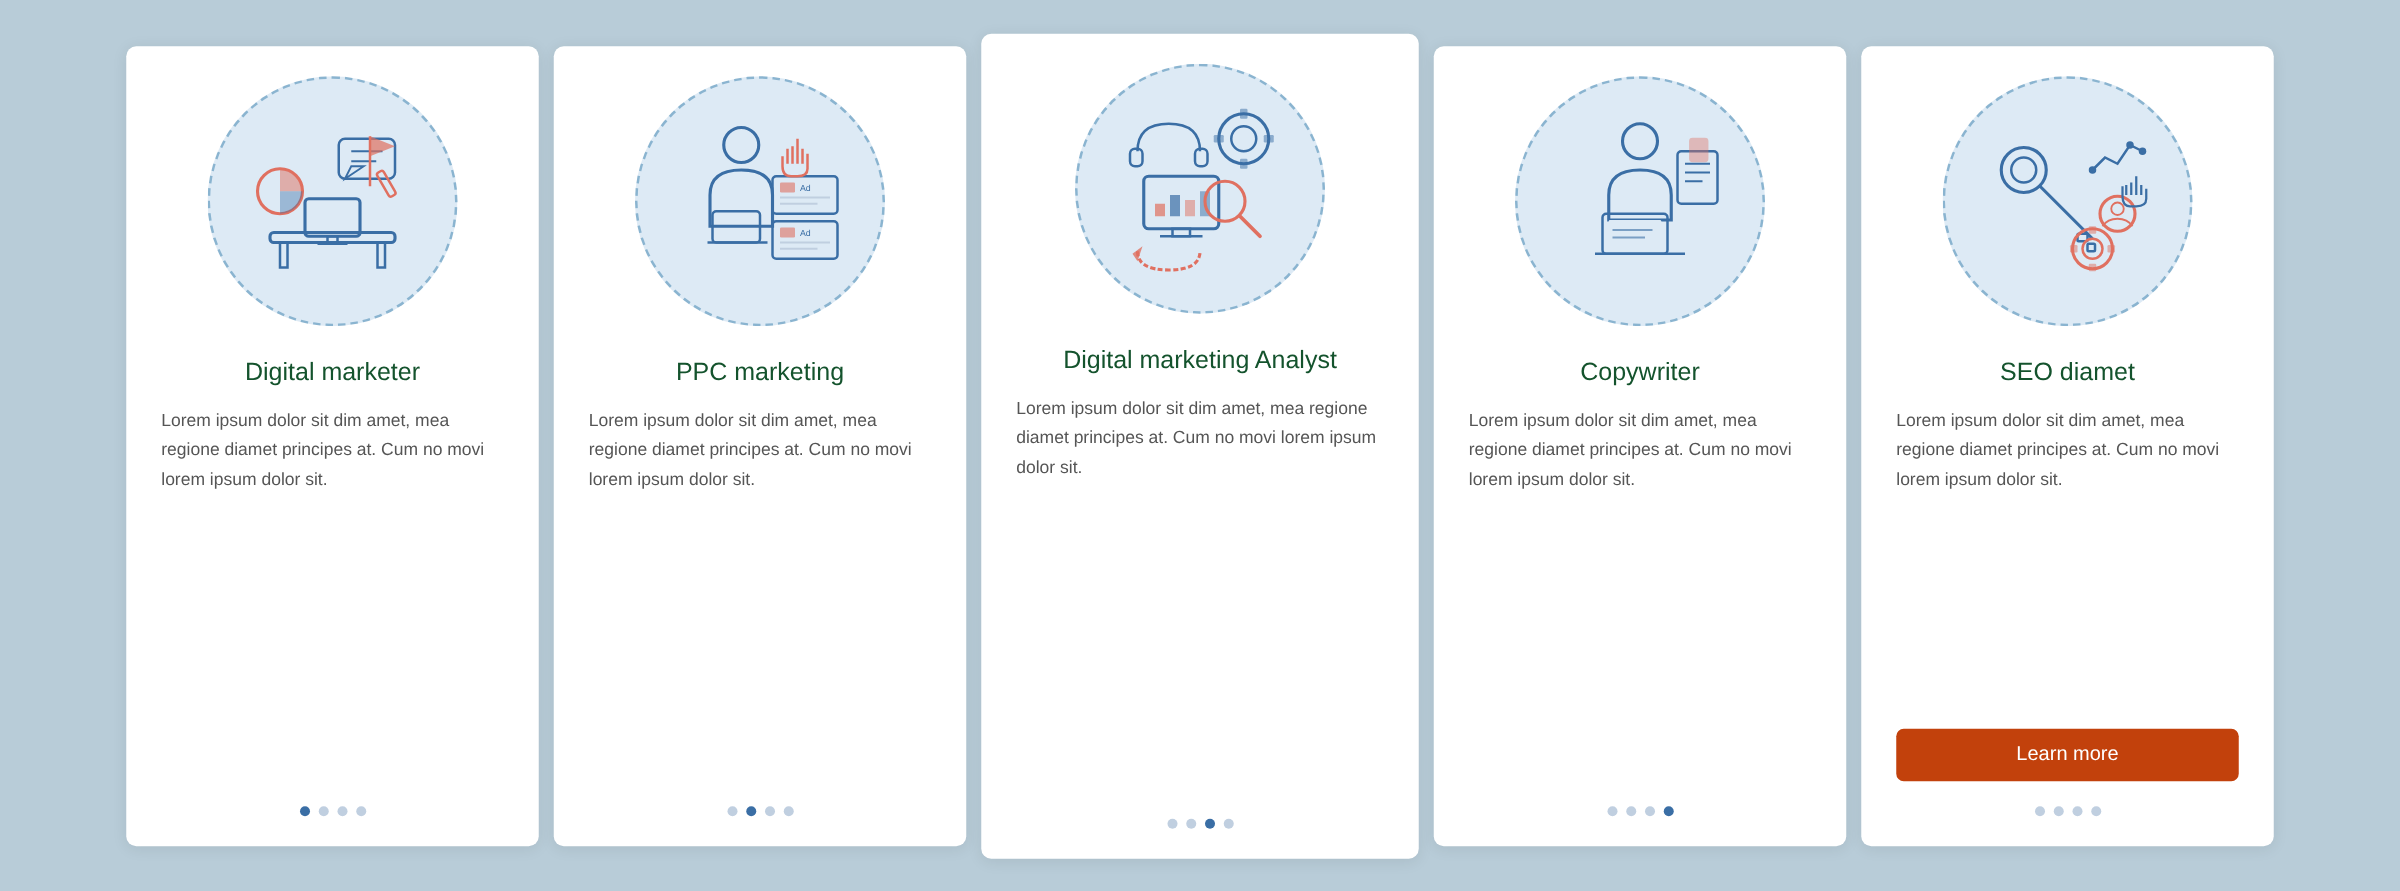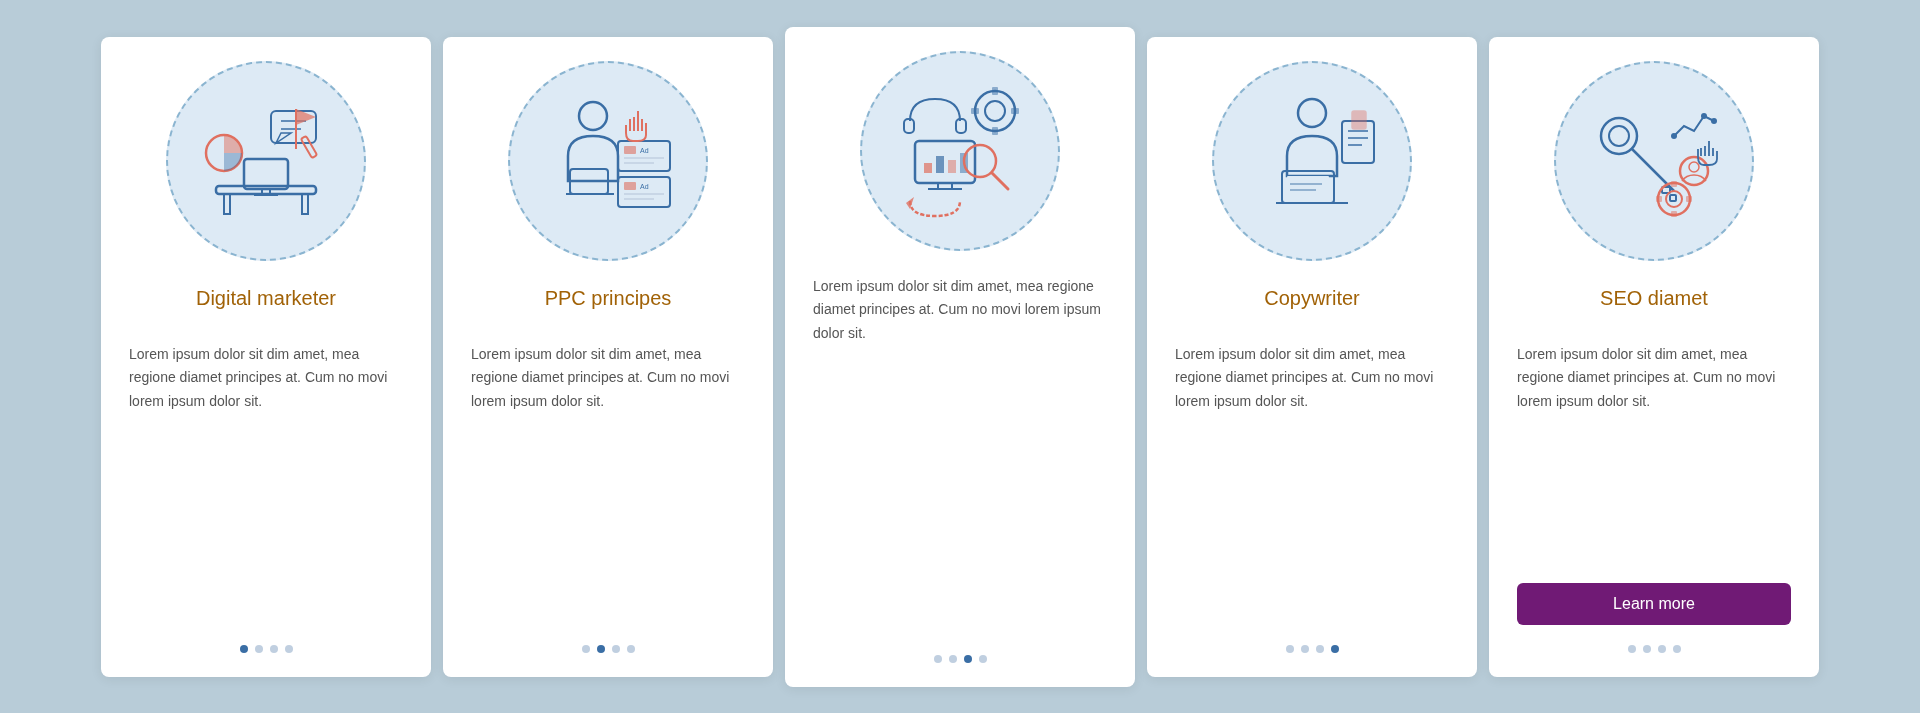--- a/index.html
+++ b/index.html
@@ -48,23 +48,23 @@
       margin-bottom: 24px;
       position: relative;
       flex-shrink: 0;
     }
     .icon-area svg {
       width: 160px;
       height: 160px;
     }
     .card-title {
       font-size: 20px;
-      color: #a16207;
+      color: #14532d;
       text-align: center;
-      margin-bottom: 32px;
+      margin-bottom: 14px;
       font-weight: 400;
       line-height: 1.3;
     }
     .card-text {
       font-size: 14px;
       color: #555;
       text-align: left;
       line-height: 1.7;
       flex-grow: 1;
     }
@@ -78,21 +78,21 @@
     .dot {
       width: 8px;
       height: 8px;
       border-radius: 50%;
       background: #c0cfe0;
     }
     .dot.active {
       background: #3a6ea5;
     }
     .learn-more-btn {
-      background: #701a75;
+      background: #c2410c;
       color: #fff;
       border: none;
       border-radius: 6px;
       padding: 12px 40px;
       font-size: 16px;
       cursor: pointer;
       margin-top: 16px;
       width: 100%;
     }
   </style>
@@ -156,21 +156,21 @@
 
         <rect x="90" y="96" width="52" height="30" rx="3" fill="none" stroke="#3a6ea5" stroke-width="2"></rect>
         <rect x="96" y="101" width="12" height="8" rx="1" fill="#e07060" opacity="0.6"></rect>
         <text x="112" y="108" font-size="7" fill="#3a6ea5" font-family="Arial">Ad</text>
         <line x1="96" y1="113" x2="136" y2="113" stroke="#c0cfe0" stroke-width="1.5"></line>
         <line x1="96" y1="118" x2="126" y2="118" stroke="#c0cfe0" stroke-width="1.5"></line>
 
         <path d="M110,30 L110,50 M106,36 L106,50 M102,38 L102,50 M114,38 L114,50 M118,42 L118,54 Q118,60 110,60 L105,60 Q98,60 98,52 L98,44" fill="none" stroke="#e07060" stroke-width="2"></path>
       </svg>
     </div>
-    <div class="card-title">PPC principes</div>
+    <div class="card-title">PPC marketing</div>
     <div class="card-text">Lorem ipsum dolor sit dim amet, mea regione diamet principes at. Cum no movi lorem ipsum dolor sit.</div>
     <div class="dots-row">
       <div class="dot"></div>
       <div class="dot active"></div>
       <div class="dot"></div>
       <div class="dot"></div>
     </div>
   </div>
 
   <div class="card featured">
@@ -199,20 +199,21 @@
         <line x1="112" y1="102" x2="128" y2="118" stroke="#e07060" stroke-width="3" stroke-linecap="round"></line>
 
         <path d="M30,50 Q30,28 55,28 Q80,28 80,50" fill="none" stroke="#3a6ea5" stroke-width="2"></path>
         <rect x="24" y="48" width="10" height="14" rx="4" fill="none" stroke="#3a6ea5" stroke-width="2"></rect>
         <rect x="76" y="48" width="10" height="14" rx="4" fill="none" stroke="#3a6ea5" stroke-width="2"></rect>
 
         <path d="M30,130 Q30,145 55,145 Q80,145 80,130" fill="none" stroke="#e07060" stroke-width="2.5" stroke-dasharray="4,2"></path>
         <polygon points="26,132 34,126 30,138" fill="#e07060" opacity="0.8"></polygon>
       </svg>
     </div>
+    <div class="card-title">Digital marketing Analyst</div>
     <div class="card-text">Lorem ipsum dolor sit dim amet, mea regione diamet principes at. Cum no movi lorem ipsum dolor sit.</div>
     <div class="dots-row">
       <div class="dot"></div>
       <div class="dot"></div>
       <div class="dot active"></div>
       <div class="dot"></div>
     </div>
   </div>
 
   <div class="card">

